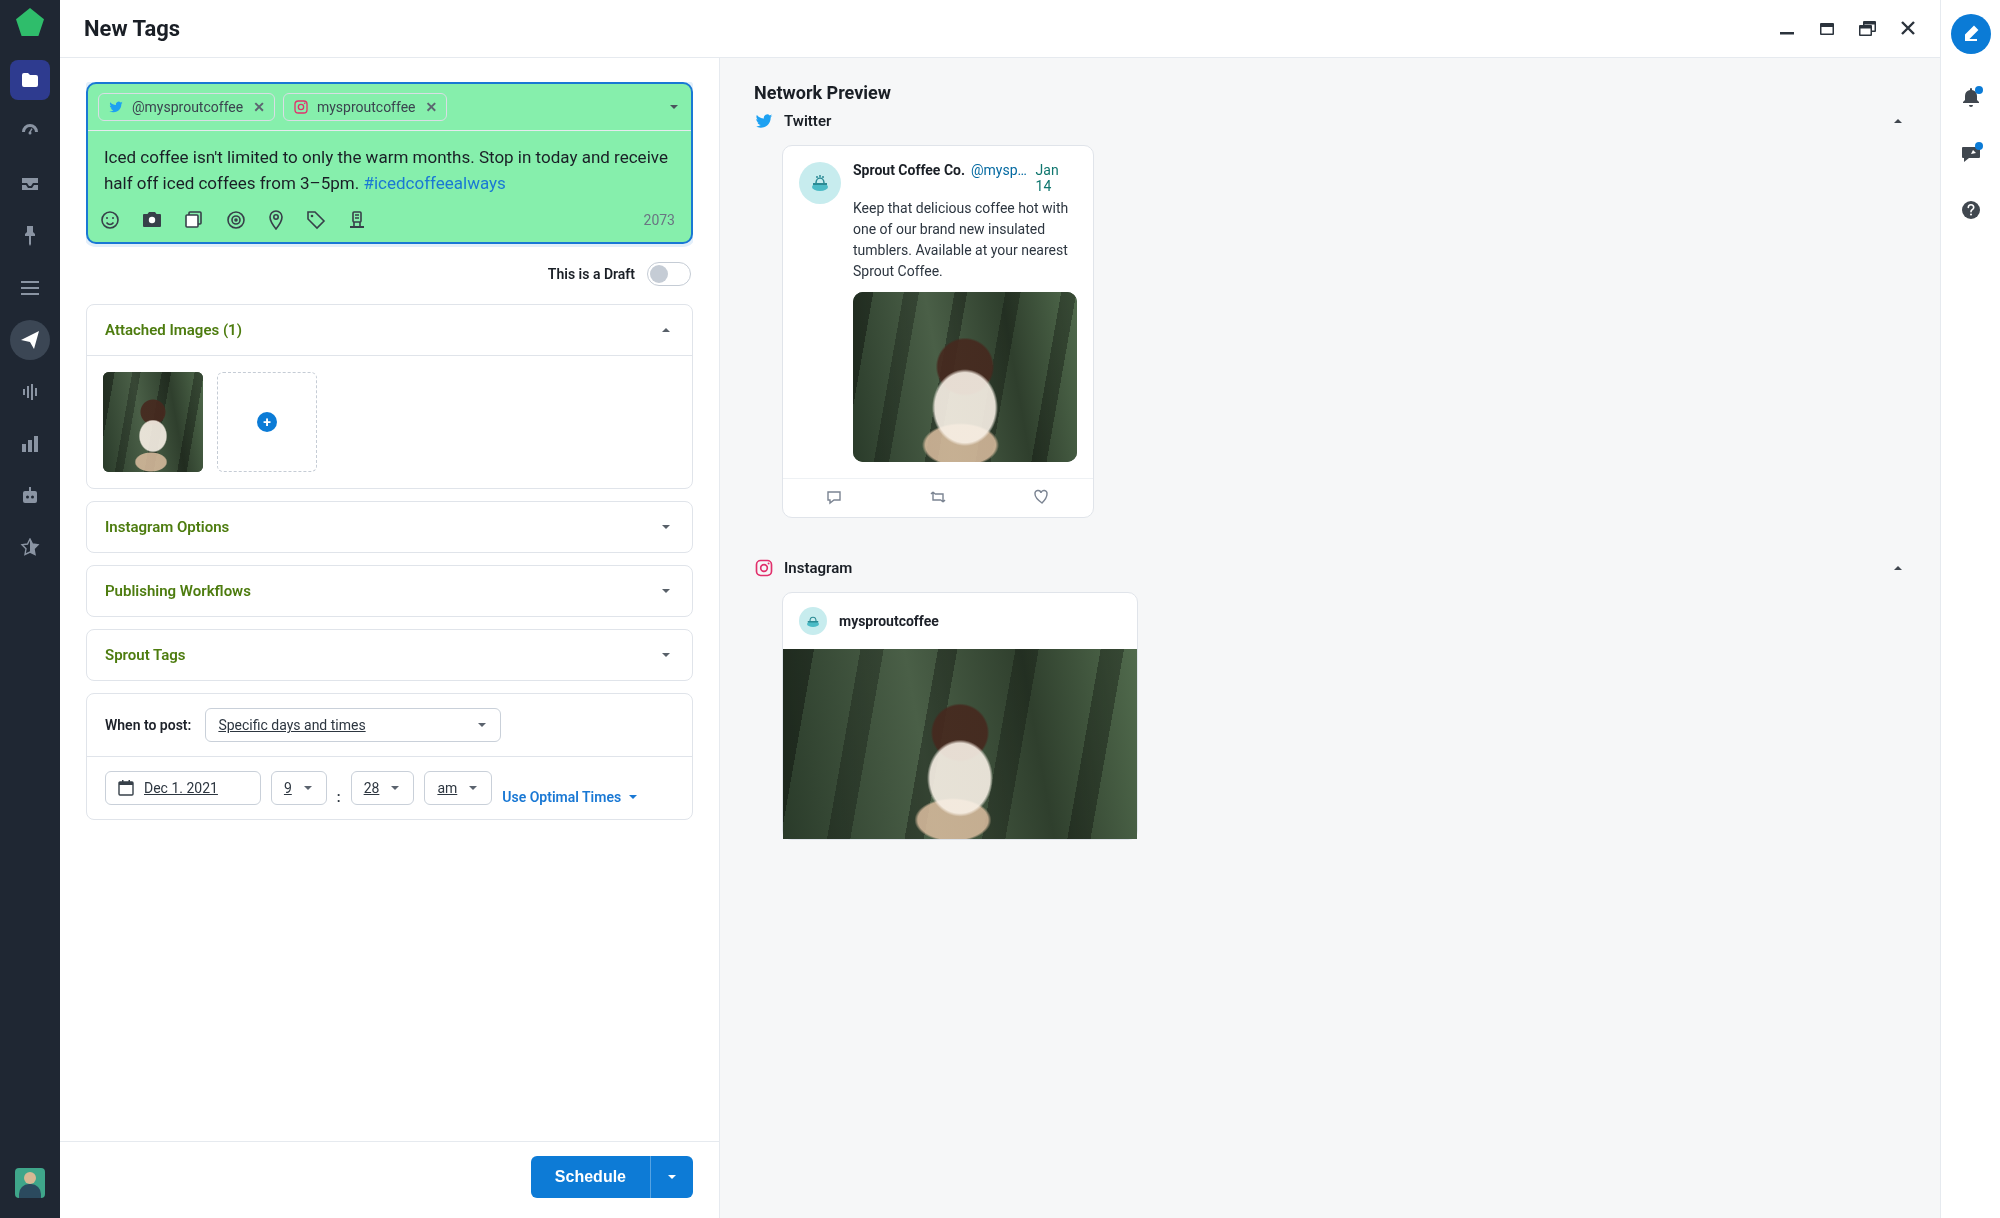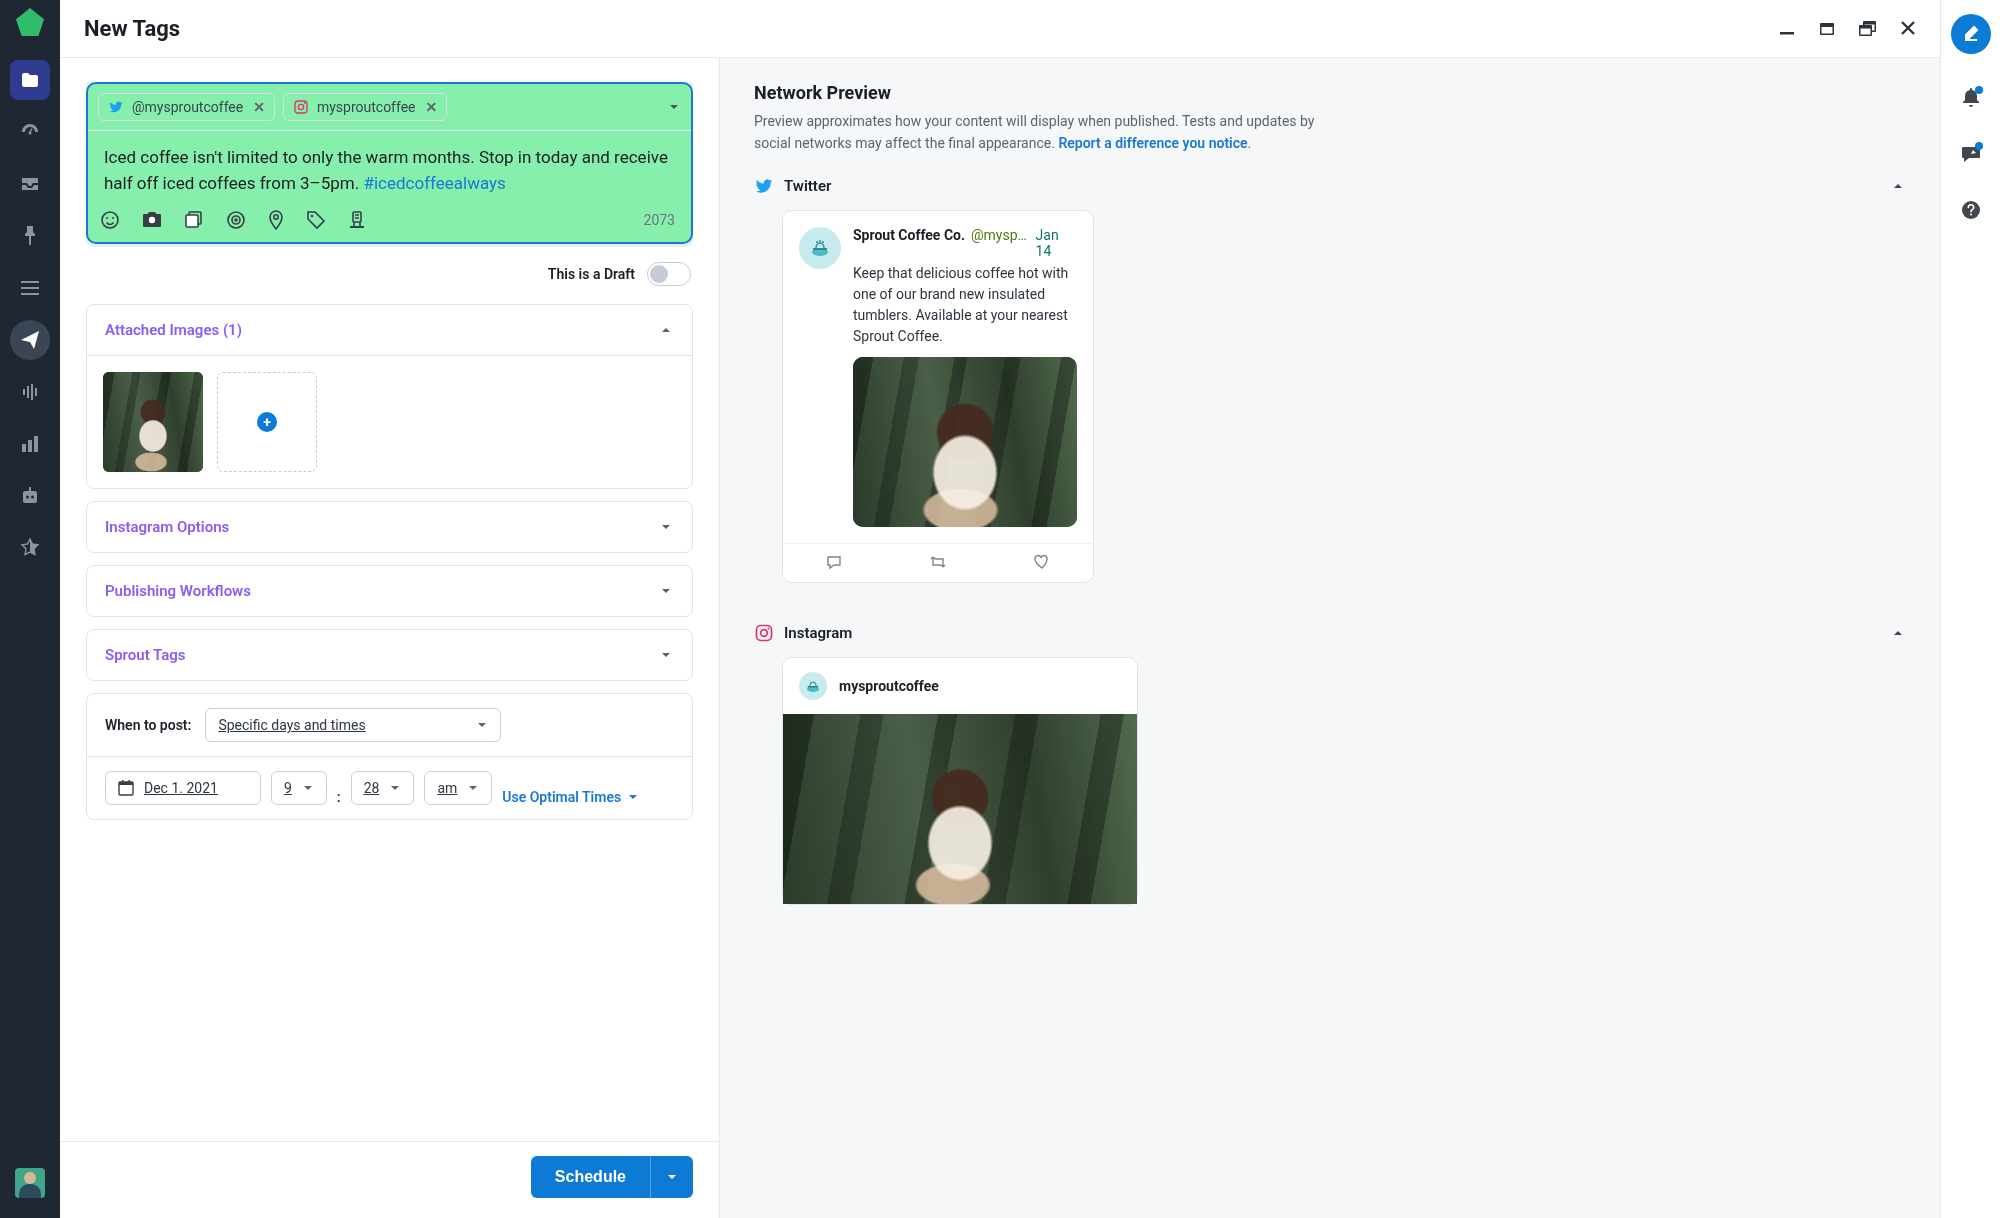--- a/index.html
+++ b/index.html
@@ -50,21 +50,21 @@
   .char-count{margin-left:auto;color:#6a7482;font-size:14px;}
 
   
   .draft-row{display:flex;align-items:center;justify-content:flex-end;gap:12px;margin:18px 2px;}
   .draft-row label{font-weight:600;color:#1a1f26;font-size:14px;}
   .toggle{width:44px;height:24px;border-radius:12px;border:1px solid #c5ccd5;background:#fff;position:relative;cursor:pointer;}
   .toggle .knob{position:absolute;width:18px;height:18px;border-radius:50%;background:#c5ccd5;top:2px;left:2px;}
 
   
   .card{border:1px solid #e0e4ea;border-radius:8px;margin-bottom:12px;background:#fff;}
-  .card-header{display:flex;align-items:center;justify-content:space-between;padding:16px 18px;font-weight:600;color:#8b5cf6;cursor:pointer;font-size:15px;}
+  .card-header{display:flex;align-items:center;justify-content:space-between;padding:16px 18px;font-weight:600;color:#4d7c0f;cursor:pointer;font-size:15px;}
   .card-header .caret{color:#586069;}
   .card-body{border-top:1px solid #e0e4ea;padding:16px;}
   .thumb-row{display:flex;gap:14px;}
   .thumb,.thumb-add{width:100px;height:100px;border-radius:6px;}
   .thumb{background:#3b4d3a;position:relative;overflow:hidden;}
   .thumb-add{border:1.5px dashed #c5ccd5;display:flex;align-items:center;justify-content:center;cursor:pointer;}
   .plus-circle{width:20px;height:20px;border-radius:50%;background:#0b7bd6;color:#fff;display:flex;align-items:center;justify-content:center;font-weight:700;font-size:14px;}
 
   
   .when-row{border:1px solid #e0e4ea;border-radius:8px;}
@@ -89,21 +89,21 @@
   .net-heading .label{font-weight:600;color:#1a1f26;font-size:15px;}
   .net-heading .collapse{margin-left:auto;color:#40474f;cursor:pointer;}
   .preview-card{background:#fff;border:1px solid #e0e4ea;border-radius:10px;width:312px;margin-left:28px;margin-bottom:40px;}
   .tweet{padding:16px;}
   .tweet-header{display:flex;gap:12px;}
   .avatar-circle{width:42px;height:42px;border-radius:50%;background:#c7ecee;display:flex;align-items:center;justify-content:center;flex-shrink:0;}
   .avatar-circle svg{width:24px;height:24px;}
   .tweet-body{flex:1;min-width:0;}
   .tweet-top{display:flex;align-items:baseline;gap:6px;font-size:14px;}
   .acct-name{font-weight:700;color:#1a1f26;white-space:nowrap;}
-  .acct-handle{color:#4d7c0f;white-space:nowrap;overflow:hidden;text-overflow:ellipsis;max-width:70px;}
+  .acct-handle{color:#0369a1;white-space:nowrap;overflow:hidden;text-overflow:ellipsis;max-width:70px;}
   .acct-date{color:#0f766e;margin-left:auto;}
   .tweet-text{font-size:14px;color:#2d3640;line-height:1.5;margin-top:4px;}
   .tweet-media{margin-top:10px;border-radius:10px;overflow:hidden;height:170px;position:relative;background:#3b4d3a;}
   .tweet-actions{border-top:1px solid #eef1f4;display:flex;justify-content:space-around;padding:10px 0;color:#7b8492;}
   .tweet-actions span{cursor:pointer;}
   .ig-card{background:#fff;border:1px solid #e0e4ea;border-radius:10px;width:356px;margin-left:28px;}
   .ig-header{display:flex;align-items:center;gap:12px;padding:14px 16px;}
   .ig-avatar{width:28px;height:28px;border-radius:50%;background:#c7ecee;display:flex;align-items:center;justify-content:center;}
   .ig-username{font-weight:700;font-size:14px;}
   .ig-media{height:190px;background:#3b4d3a;position:relative;overflow:hidden;}
@@ -448,23 +448,20 @@
               <svg width="14" height="14" viewBox="0 0 14 14" fill="#fff">
                 <path d="M3 5l4 4 4-4z"></path>
               </svg>
             </button>
         </div>
       </div>
     </div>
 
     <div class="preview-col">
       <div class="preview-title">Network Preview</div>
-      <div class="preview-desc">
-        <span>Preview approximates how your content will display when published. Tests and updates by social networks may affect the final appearance. </span><a href="#">Report a difference you notice</a><span>.</span>
-      </div>
 
       <div class="net-heading">
         <span>
             <svg width="20" height="20" viewBox="0 0 24 24" fill="#1DA1F2">
               <path d="M22 5.9c-.7.3-1.5.6-2.3.7.8-.5 1.5-1.3 1.8-2.3-.8.5-1.7.8-2.6 1A4.1 4.1 0 0 0 11.9 9c-3.4-.2-6.4-1.8-8.4-4.3-.4.6-.6 1.3-.6 2.1 0 1.4.7 2.7 1.8 3.4-.7 0-1.3-.2-1.9-.5v.1c0 2 1.4 3.6 3.3 4-.3.1-.7.1-1.1.1-.3 0-.5 0-.8-.1.5 1.6 2.1 2.8 3.9 2.9A8.3 8.3 0 0 1 2 18.4 11.7 11.7 0 0 0 8.3 20c7.5 0 11.7-6.3 11.7-11.7v-.5c.8-.6 1.5-1.3 2-2z"></path>
             </svg>
           </span>
         <span class="label">Twitter</span>
         <span class="collapse">
             <svg width="16" height="16" viewBox="0 0 16 16" fill="currentColor">

